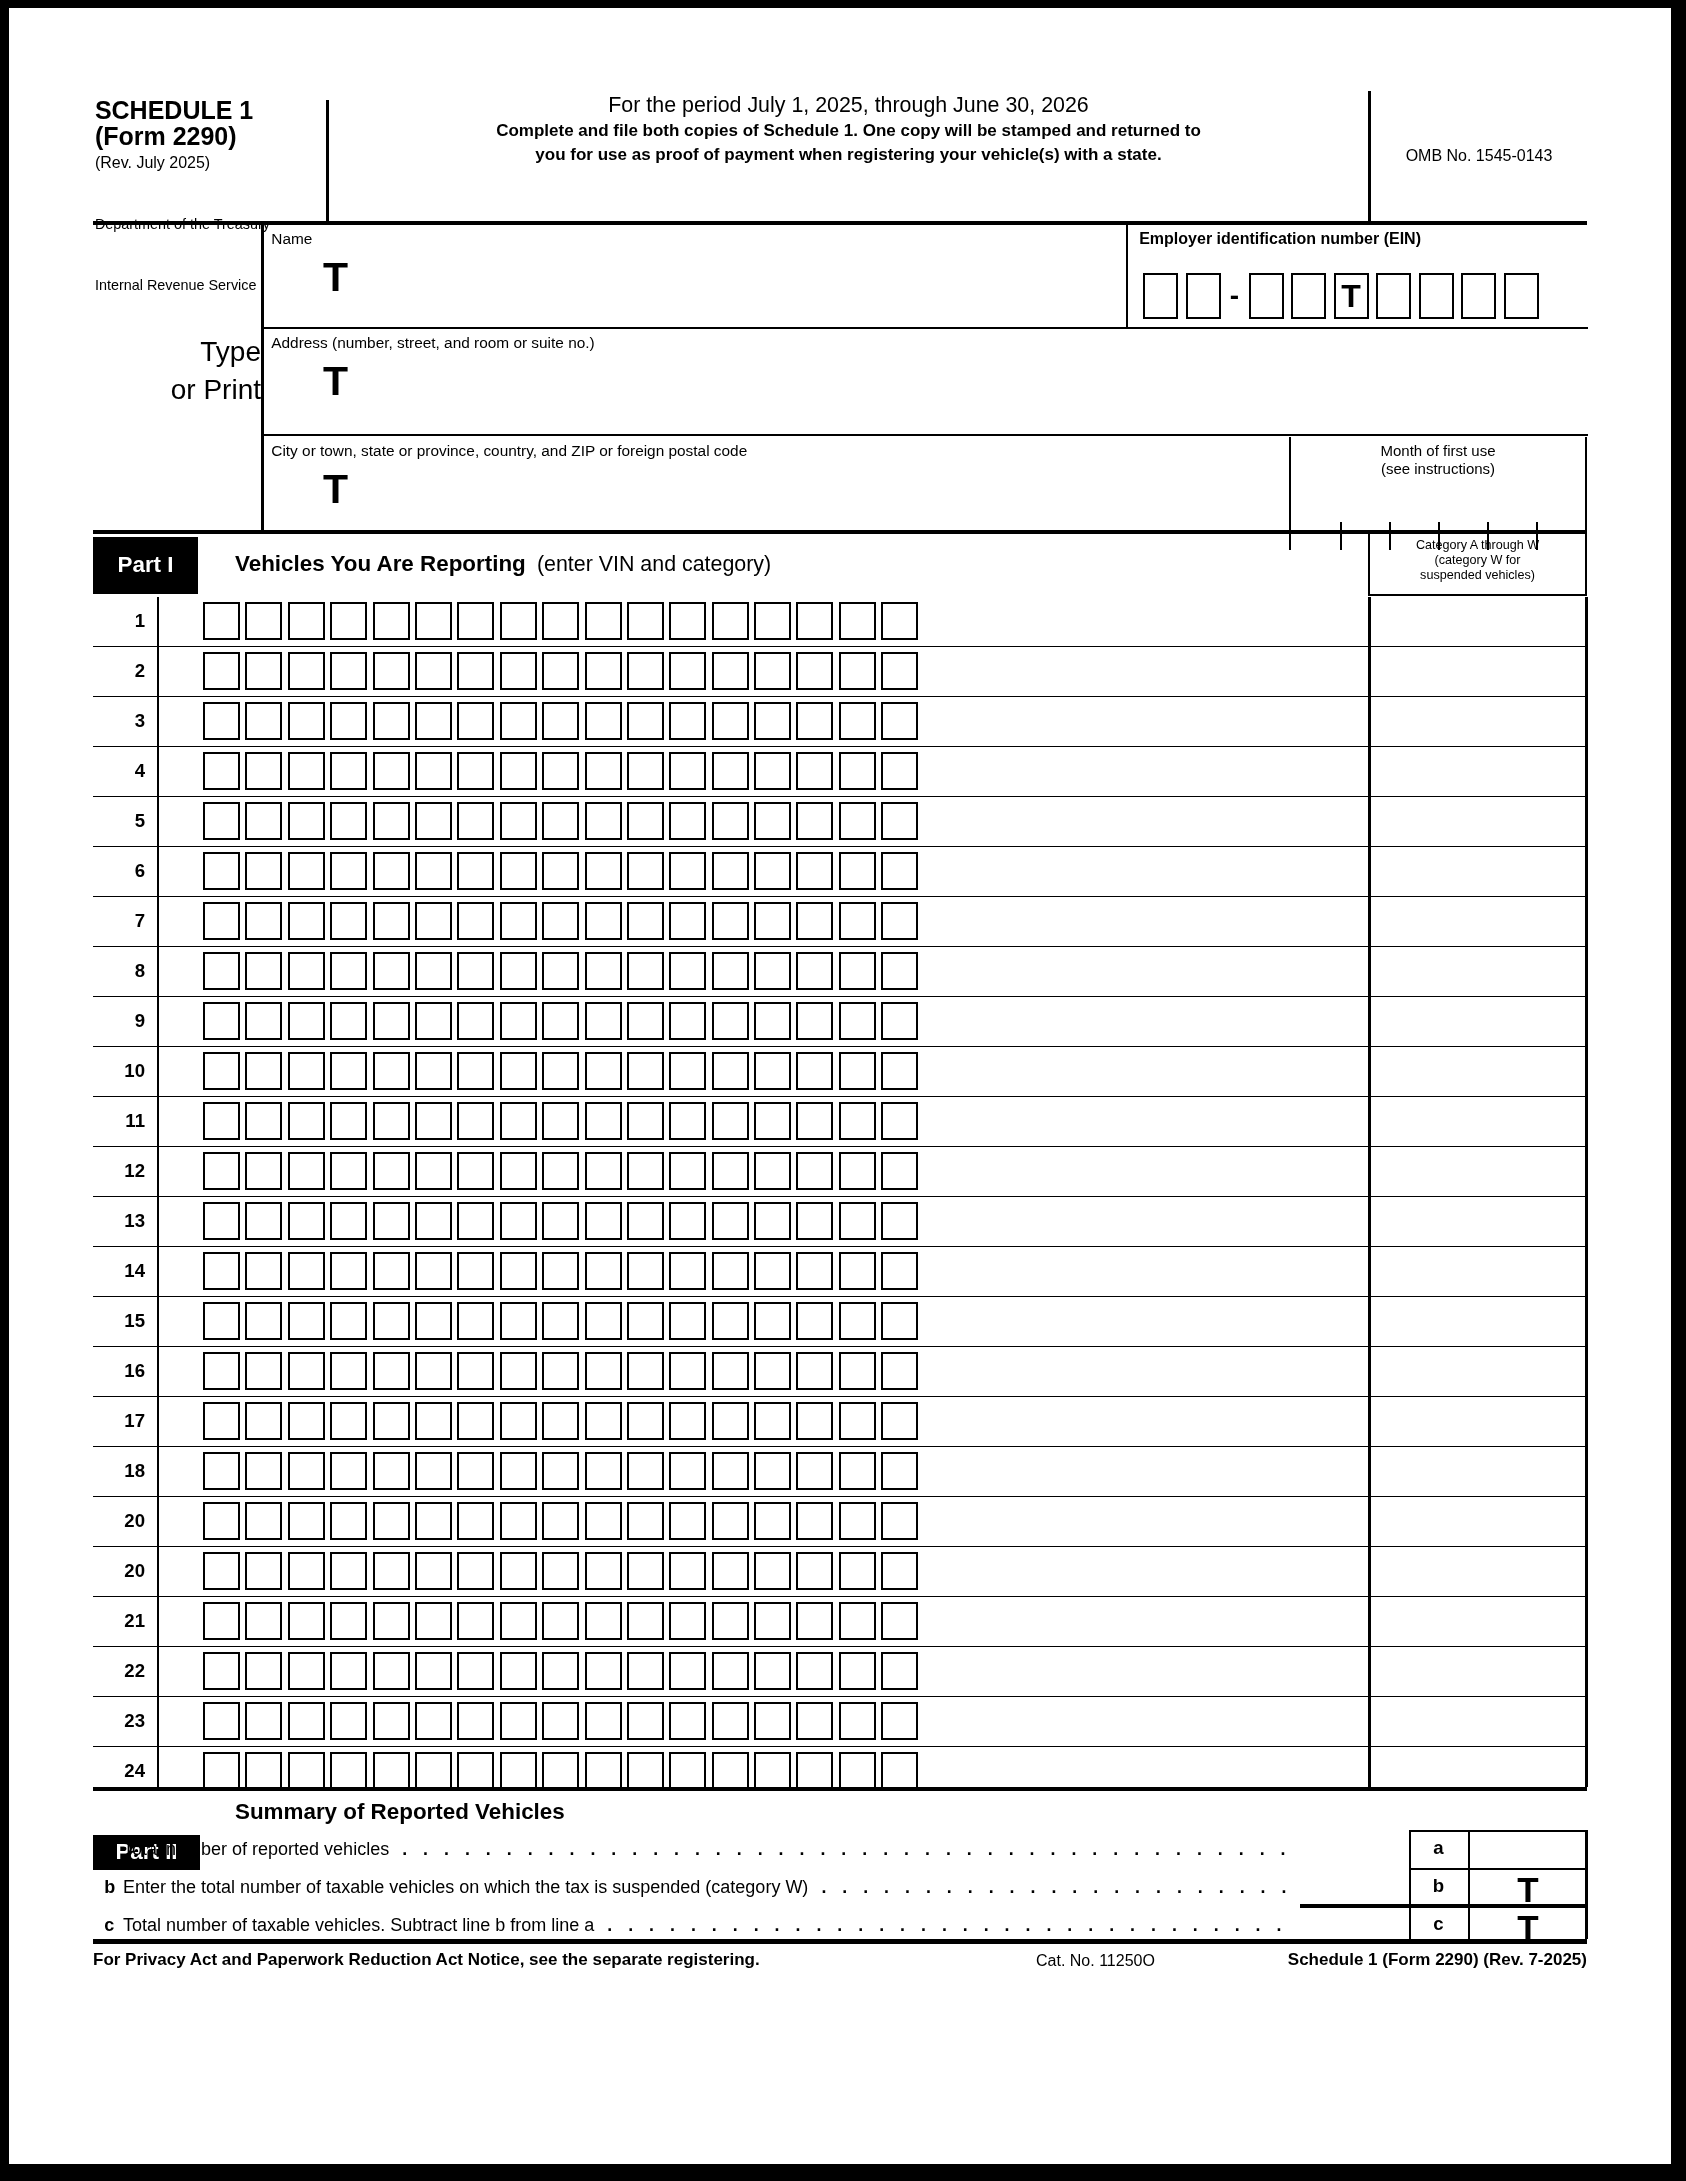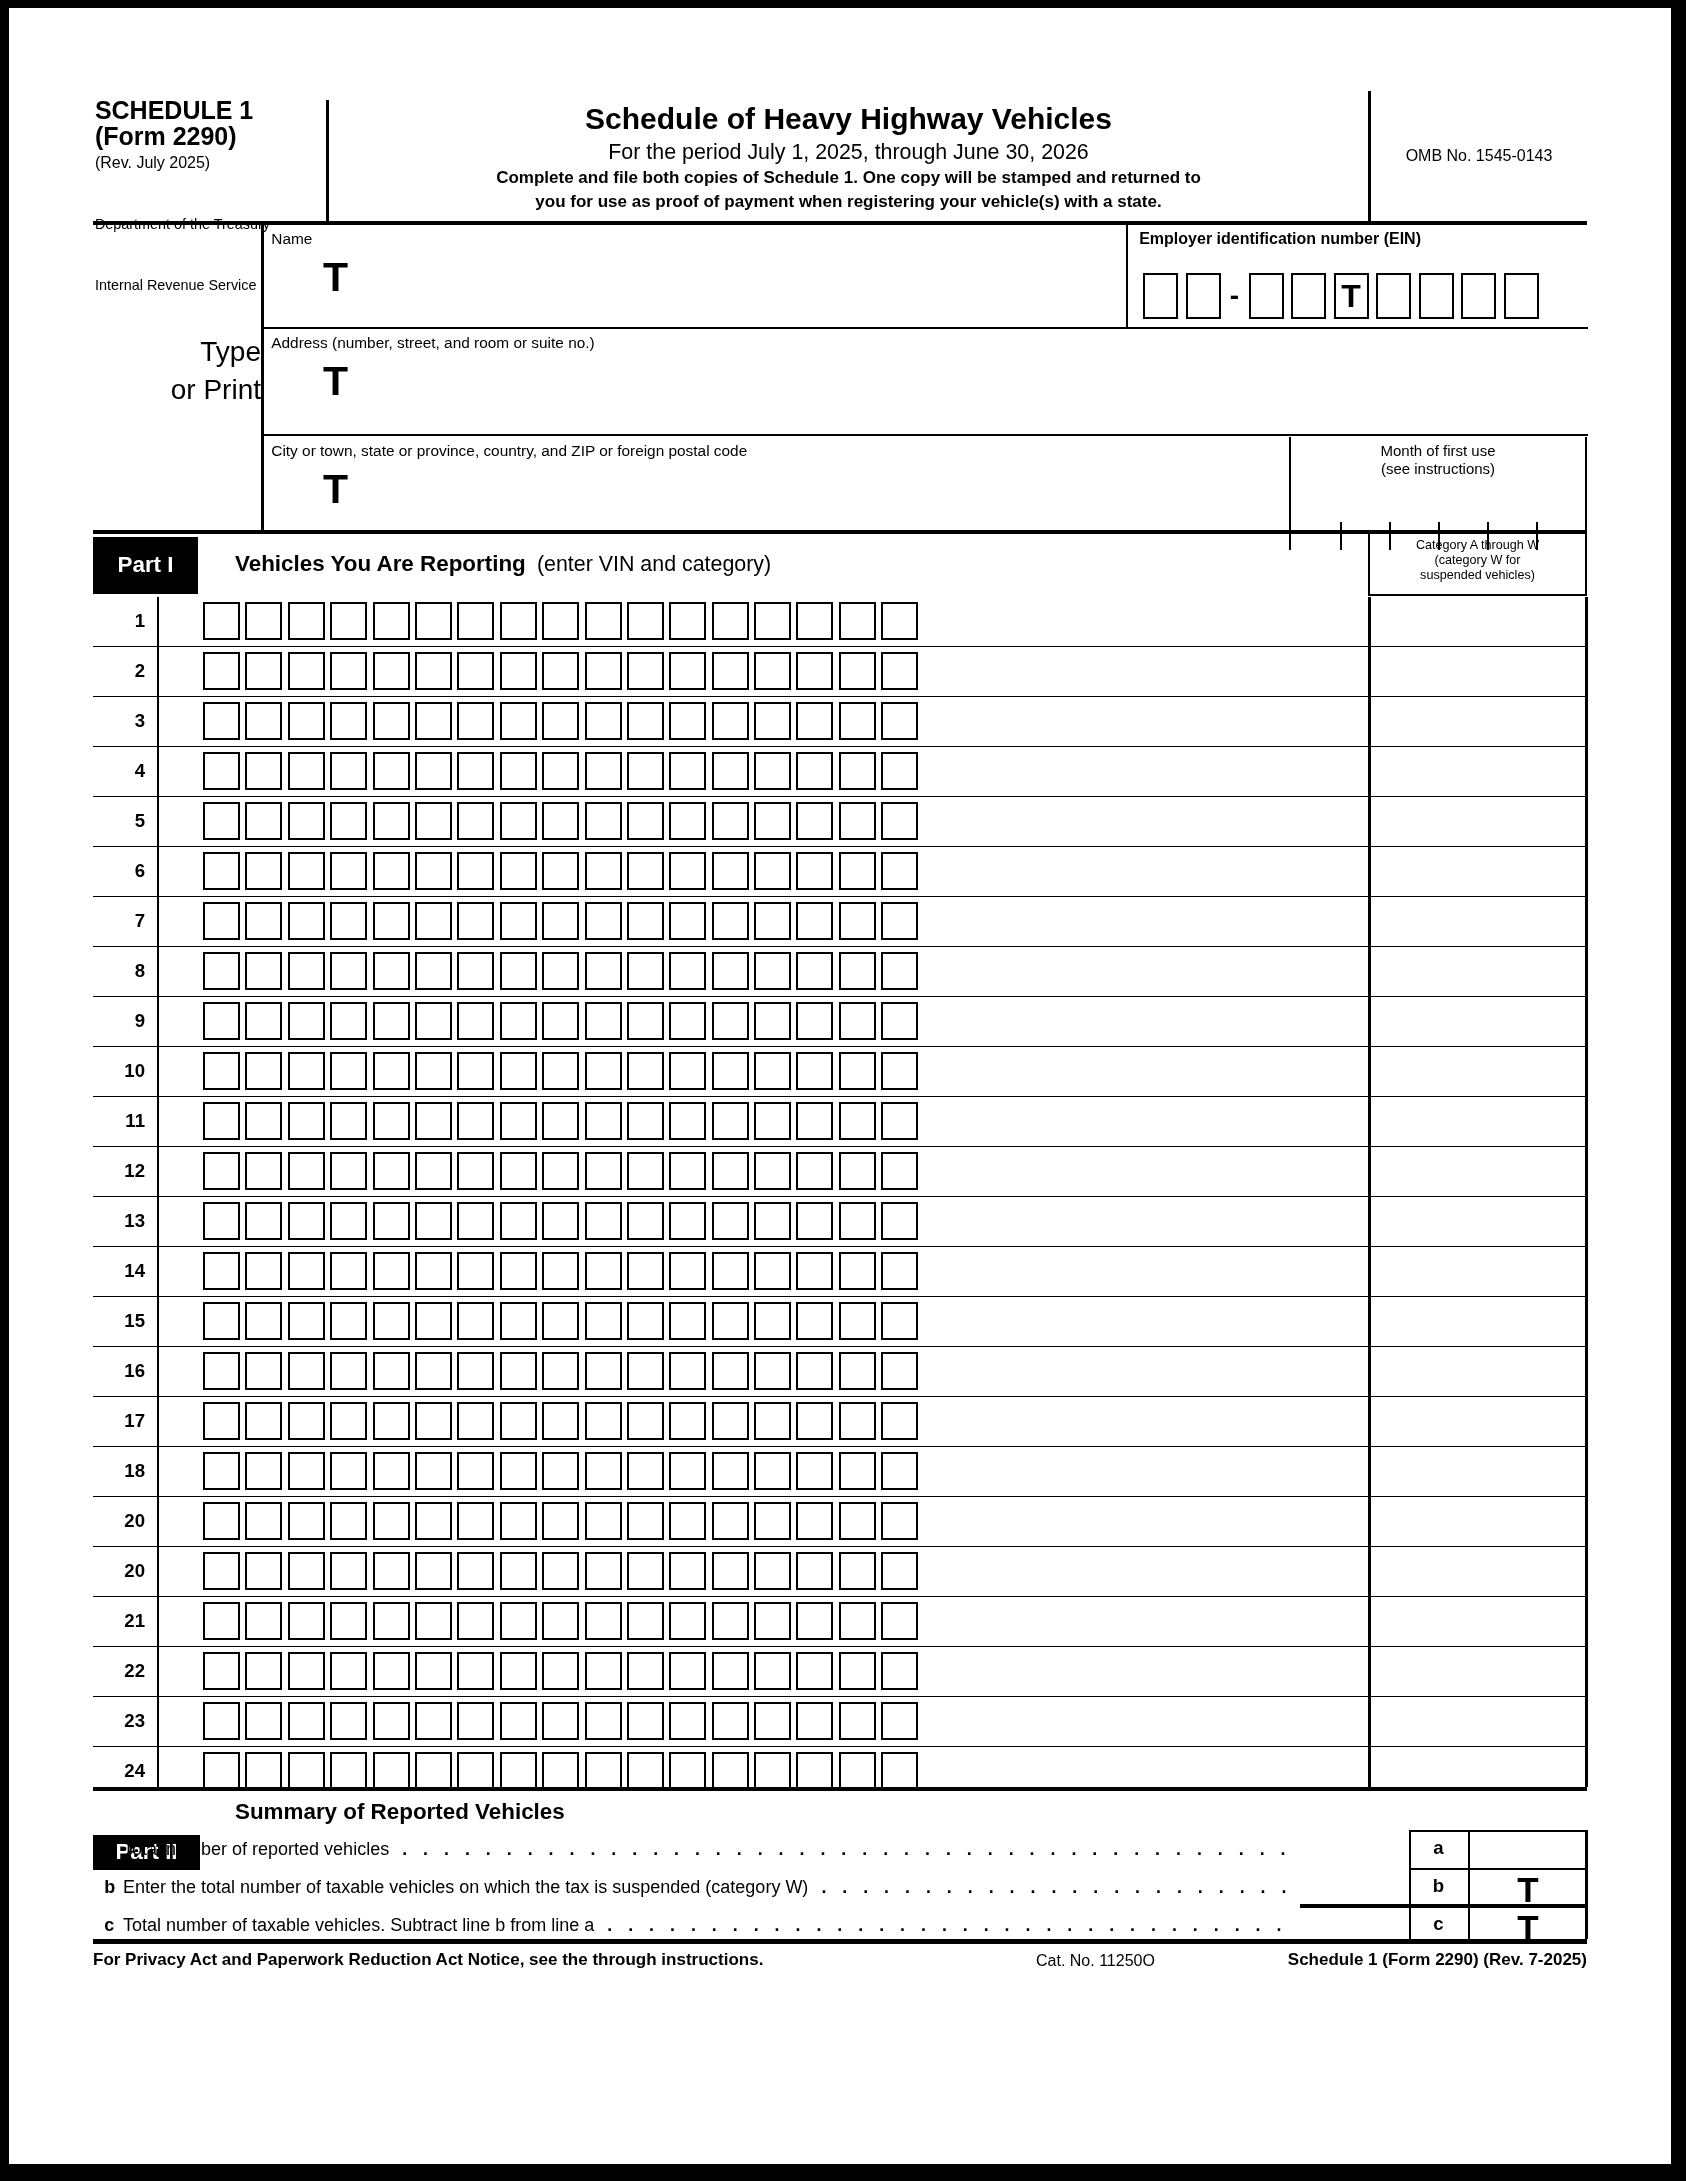--- a/index.html
+++ b/index.html
@@ -109,21 +109,20 @@
   <div class="abs header">
     <div class="abs hdr-left">
       <div class="h-sched">SCHEDULE 1</div>
       <div class="h-sched">(Form 2290)</div>
       <div class="h-rev">(Rev. July 2025)</div>
       <div class="h-dept">Department of the Treasury</div>
       <div class="h-dept">Internal Revenue Service</div>
     </div>
     <div class="abs black hdr-div1"></div>
     <div class="abs hdr-center">
-      <div class="h-title">Schedule of Heavy Highway Vehicles</div>
       <div class="h-period">For the period July 1, 2025, through June 30, 2026</div>
       <div class="h-instr">Complete and file both copies of Schedule 1. One copy will be stamped and returned to</div>
       <div class="h-instr">you for use as proof of payment when registering your vehicle(s) with a state.</div>
     </div>
     <div class="abs black hdr-div2"></div>
     <div class="abs omb">OMB No. 1545-0143</div>
   </div>
 
   <div class="abs tp">
     <div class="abs tp-label">
@@ -780,19 +779,19 @@
       </div>
     <div class="sm sm-top"></div>
     <div class="sm sm-v1"></div>
     <div class="sm sm-v2"></div>
     <div class="sm sm-v3"></div>
     <div class="sm sm-hab"></div>
     <div class="sm sm-hbc"></div>
   </div>
 
   <div class="abs footer">
-    <div class="f-privacy">For Privacy Act and Paperwork Reduction Act Notice, see the through instructions.</div>
+    <div class="f-privacy">For Privacy Act and Paperwork Reduction Act Notice, see the separate registering.</div>
     <div class="f-cat">Cat. No. 11250O</div>
     <div class="f-formid">Schedule 1 (Form 2290) (Rev. 7-2025)</div>
   </div>
 
 </div>
 
 
 </body></html>

